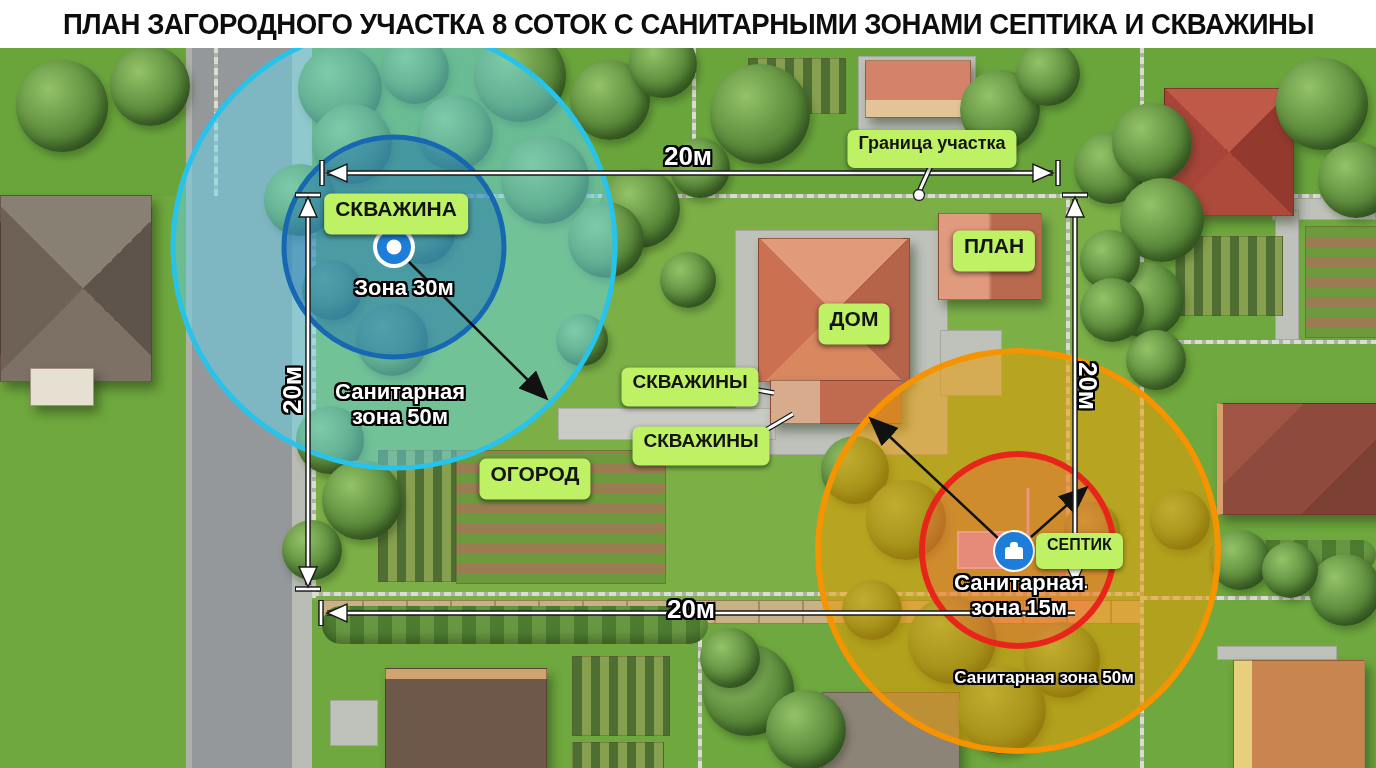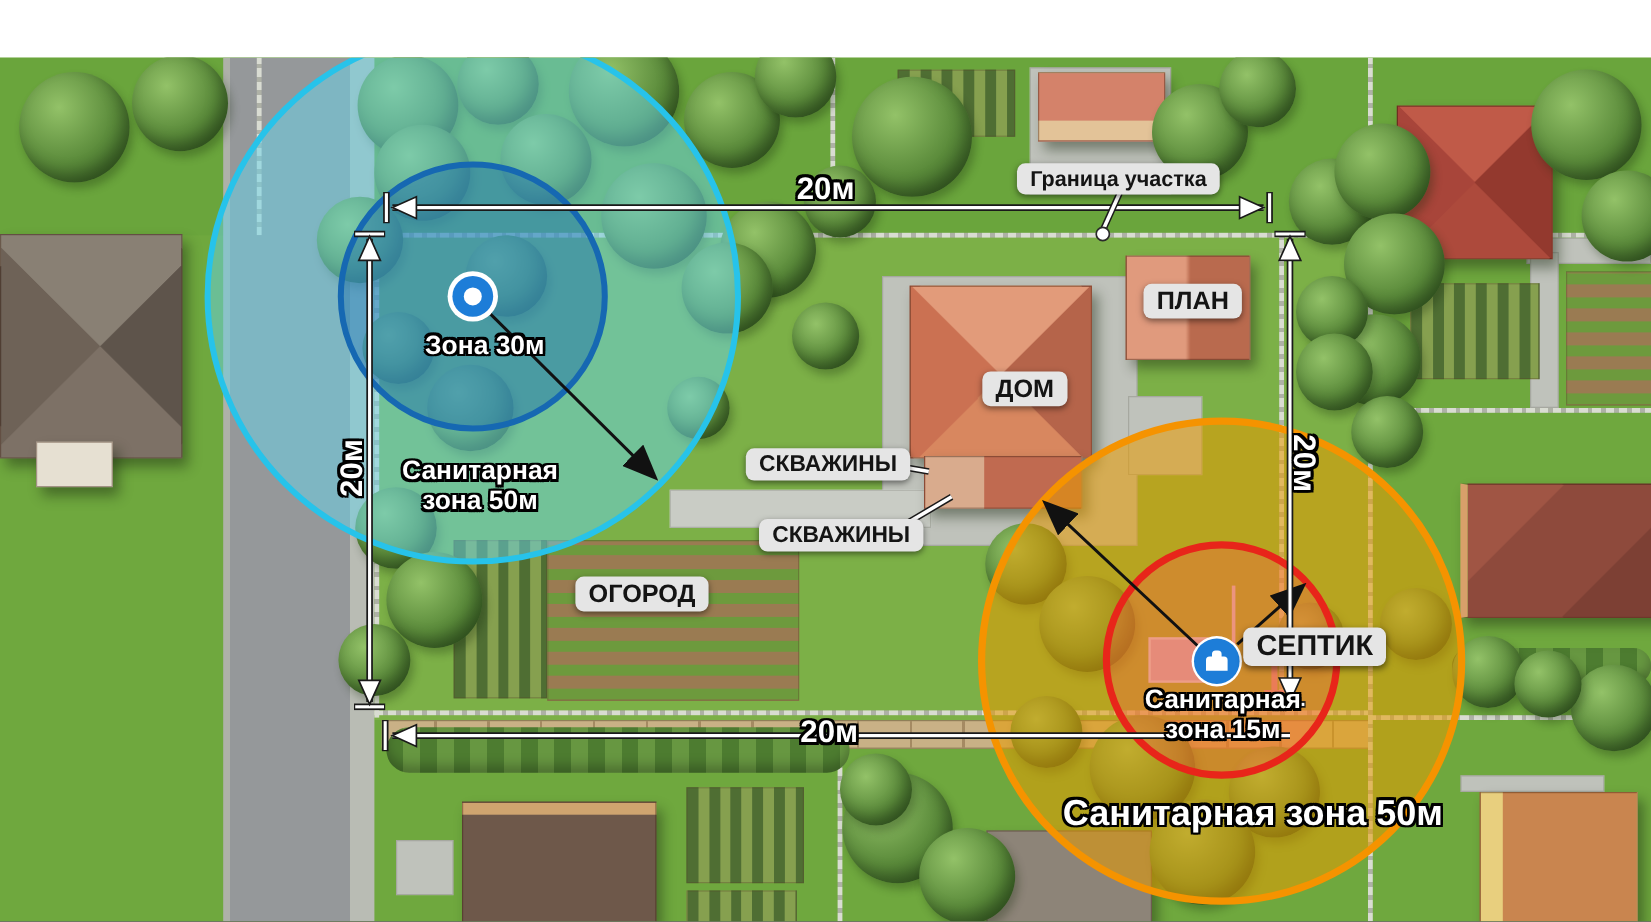--- a/index.html
+++ b/index.html
@@ -24,35 +24,38 @@
   .rows.h{background:repeating-linear-gradient(0deg,#6d9a3d 0 9px,#9a7b52 9px 20px);}
   .rows.v{background:repeating-linear-gradient(90deg,#4f6e33 0 9px,#86a04f 9px 18px);}
   .house-b{border:1px solid rgba(60,30,15,.4);box-shadow:5px 7px 10px rgba(25,40,15,.45);}
   .tree{border-radius:50%;background:radial-gradient(circle at 36% 32%,#93c268,#5a8a3a 55%,#3f6b28 80%,#35571f);
         box-shadow:inset -5px -7px 12px rgba(0,0,0,.28),3px 5px 7px rgba(20,40,10,.3);}
   .hedge{border-radius:20px;background:repeating-linear-gradient(90deg,#4d7c30 0 14px,#679741 14px 28px);
          box-shadow:inset 0 -6px 10px rgba(0,0,0,.25);}
 
   .overlay{position:absolute;left:0;top:0;}
 
-  .tag{position:absolute;transform:translate(-50%,-50%);background:#e5e5e5;color:#141414;font-weight:700;
-       font-size:21px;line-height:1;border-radius:7px;padding:4px 11px 4px;white-space:nowrap;
+  .tag{position:absolute;transform:translate(-50%,-50%);background:#bef264;color:#141414;font-weight:700;
+       font-size:21px;line-height:1;border-radius:7px;padding:4px 11px 16px;white-space:nowrap;
        box-shadow:0 2px 5px rgba(0,0,0,.5);z-index:30;}
   .tag.sm{font-size:18px;}
   .ztext{position:absolute;transform:translate(-50%,-50%);color:#fff;font-weight:700;text-align:center;
          white-space:nowrap;line-height:1.12;z-index:25;
          text-shadow:-2px -2px 0 #000,2px -2px 0 #000,-2px 2px 0 #000,2px 2px 0 #000,0 -2px 0 #000,0 2px 0 #000,-2px 0 0 #000,2px 0 0 #000;}
   .dim{font-size:26px;}
   .dim.vleft{transform:translate(-50%,-50%) rotate(-90deg);}
   .dim.vright{transform:translate(-50%,-50%) rotate(90deg);}
 </style>
 </head>
 <body>
 
 <div class="page">
+  <div class="title-bar">
+    <span>ПЛАН ЗАГОРОДНОГО УЧАСТКА 8 СОТОК С САНИТАРНЫМИ ЗОНАМИ СЕПТИКА И СКВАЖИНЫ</span>
+  </div>
 
   <div class="map">
 
     <div class="strip" style="left:0;top:0;width:1376px;height:148px;background:#6aa53c;"></div>
     <div class="strip plot" style="left:312px;top:148px;width:828px;height:404px;"></div>
     <div class="strip road" style="left:186px;top:0;width:126px;height:720px;"></div>
 
     <div class="fenceh" style="left:312px;top:146px;width:1064px;"></div>
     <div class="fenceh" style="left:312px;top:544px;width:828px;"></div>
     <div class="gravel" style="left:318px;top:552px;width:822px;height:22px;"></div>
@@ -233,38 +236,39 @@
         <circle cx="394" cy="199" r="7.5" fill="#fff"></circle>
       </g>
 
       <g>
         <circle cx="1014" cy="503" r="21" fill="#fff"></circle>
         <circle cx="1014" cy="503" r="19" fill="#1d7dd8"></circle>
         <path d="M1005,511 L1005,502 Q1005,499 1008,499 L1010,499 L1010,497 Q1010,494 1013,494 L1015,494 Q1018,494 1018,497 L1018,499 L1020,499 Q1023,499 1023,502 L1023,511 Z" fill="#fff"></path>
       </g>
     </svg>
 
+    <div class="tag" style="left:396px;top:166px;">СКВАЖИНА</div>
     <div class="ztext" style="left:404px;top:240px;font-size:22px;">Зона 30м</div>
     <div class="ztext" style="left:400px;top:357px;font-size:22px;">
       <span>Санитарная</span><br>
       <span>зона 50м</span>
     </div>
 
     <div class="tag sm" style="left:932px;top:101px;">Граница участка</div>
     <div class="tag" style="left:994px;top:203px;">ПЛАН</div>
     <div class="tag" style="left:854px;top:276px;">ДОМ</div>
     <div class="tag sm" style="left:690px;top:339px;font-size:19px;">СКВАЖИНЫ</div>
     <div class="tag sm" style="left:701px;top:398px;font-size:19px;">СКВАЖИНЫ</div>
-    <div class="tag" style="left:535px;top:447px;">ОГОРОД</div>
-
-    <div class="tag" style="left:1036px;top:491px;transform:translate(0,-50%);font-size:24px;">СЕПТИК</div>
+    <div class="tag" style="left:535px;top:431px;">ОГОРОД</div>
+
+    <div class="tag" style="left:1036px;top:503px;transform:translate(0,-50%);font-size:16px;">СЕПТИК</div>
     <div class="ztext" style="left:1019px;top:548px;font-size:22px;">
       <span>Санитарная</span><br>
       <span>зона 15м</span>
     </div>
-    <div class="ztext" style="left:1022px;top:630px;font-size:30px;padding-left:44px;">Санитарная зона 50м</div>
+    <div class="ztext" style="left:1022px;top:630px;font-size:17px;padding-left:44px;">Санитарная зона 50м</div>
 
     <div class="ztext dim" style="left:688px;top:109px;">20м</div>
     <div class="ztext dim" style="left:691px;top:562px;">20м</div>
     <div class="ztext dim vleft" style="left:293px;top:342px;">20м</div>
     <div class="ztext dim vright" style="left:1087px;top:338px;">20м</div>
   </div>
 </div>
 
 </body></html>

